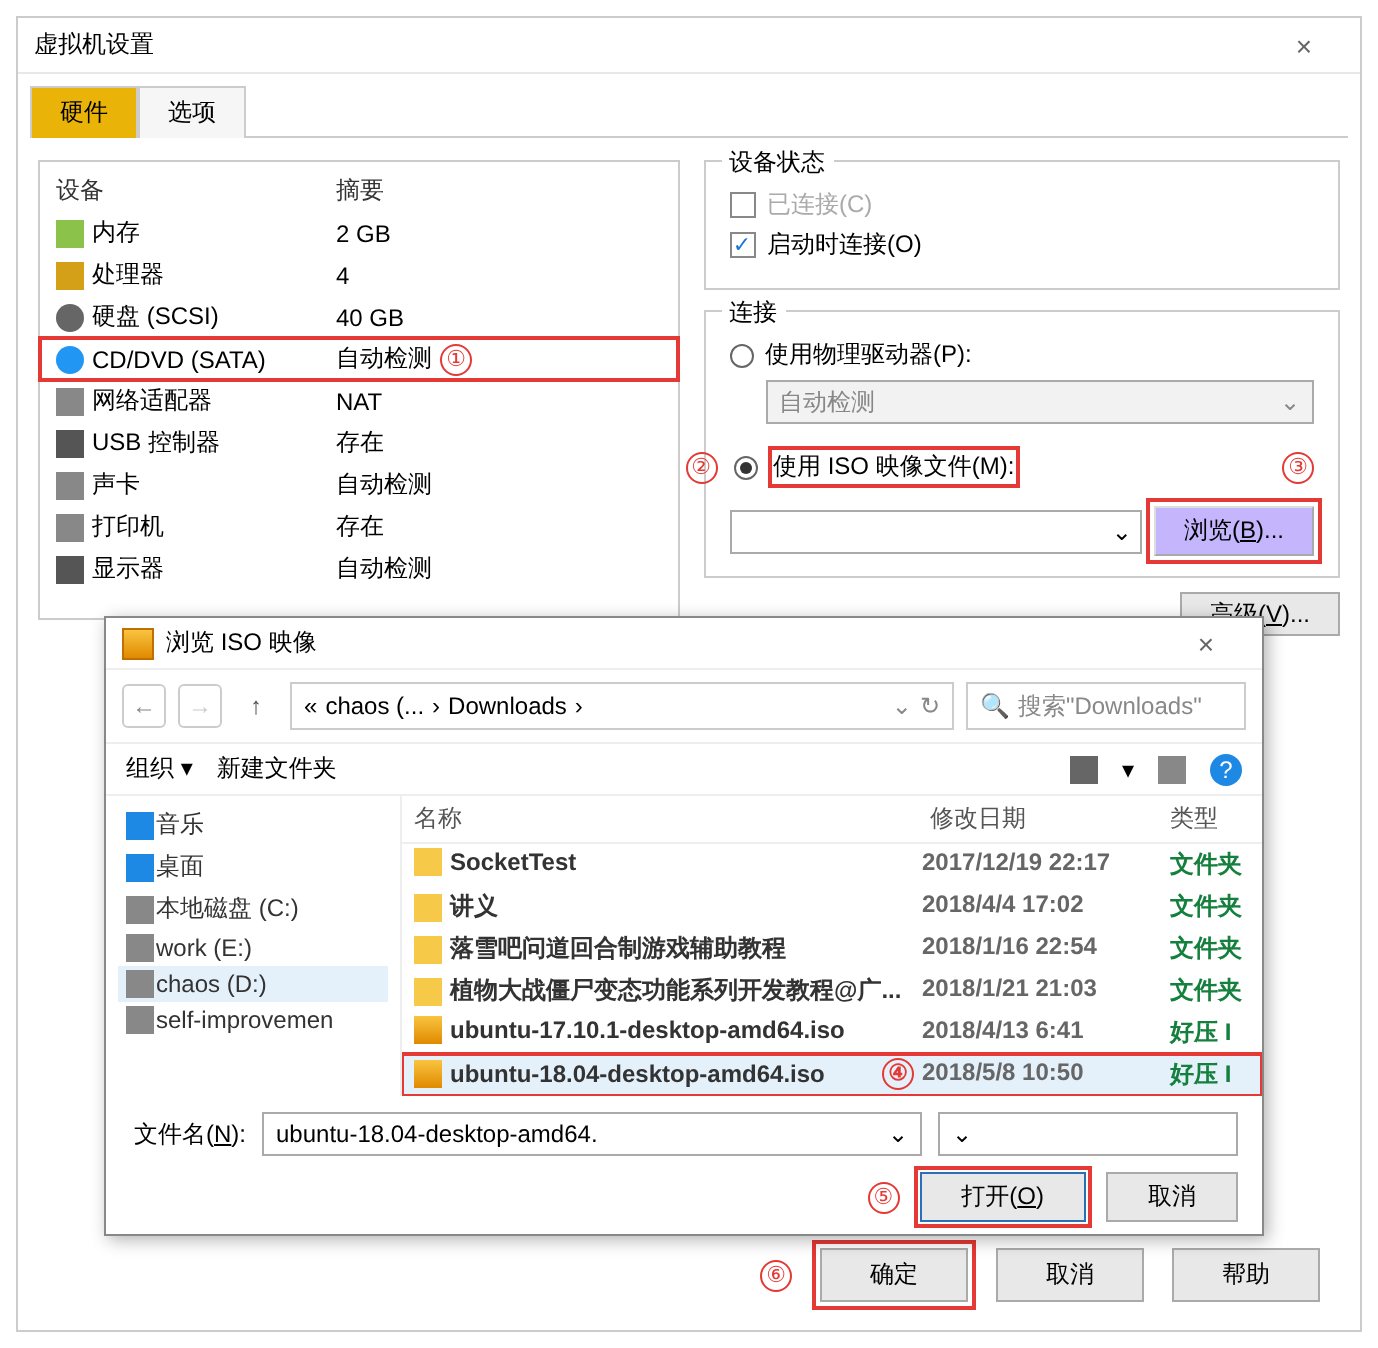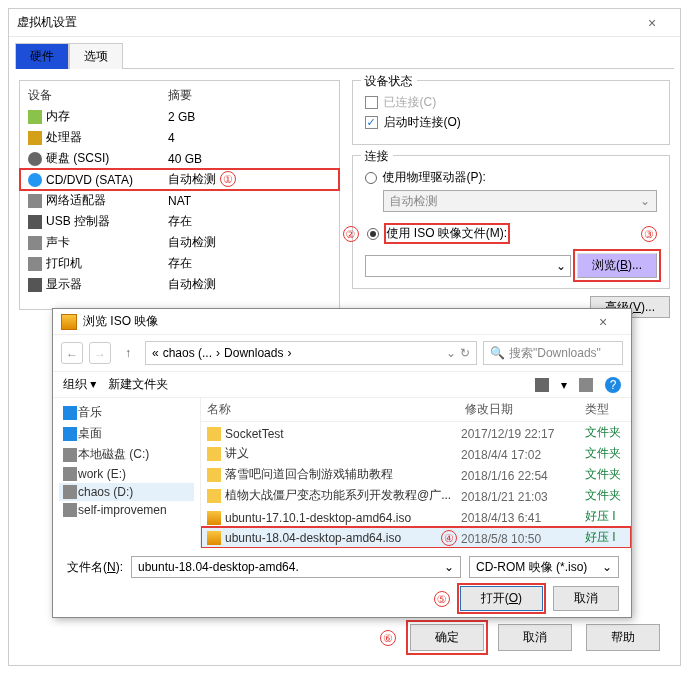--- a/index.html
+++ b/index.html
@@ -2,21 +2,21 @@
 <html><head>
   <meta charset="utf-8">
   <style>
     * { box-sizing: border-box; font-family: "Microsoft YaHei", sans-serif; font-size: 12px; }
     body { margin: 0; background: #fff; width: 689px; height: 674px; position: relative; }
     .main-win { position: absolute; left: 8px; top: 8px; right: 8px; bottom: 8px; border: 1px solid #ccc; background: #fff; }
     .titlebar { height: 28px; display: flex; align-items: center; padding: 0 8px; border-bottom: 1px solid #e8e8e8; }
     .titlebar .ttl { flex: 1; }
     .closebtn { width: 40px; text-align: center; font-size: 14px; color: #666; cursor: pointer; }
     .tabs { display: flex; padding: 6px 6px 0 6px; }
-    .tab { padding: 4px 14px; border: 1px solid #ccc; background: #1d4ed8; border-bottom: none; position: relative; z-index: 2; }
+    .tab { padding: 4px 14px; border: 1px solid #ccc; background: #eab308; border-bottom: none; position: relative; z-index: 2; }
     .tab.inactive { background: #f6f6f6; }
     .tabline { border-top: 1px solid #ccc; margin: 0 6px; position: relative; top: -1px; z-index: 1; }
     .body { display: flex; padding: 10px 10px 0 10px; gap: 12px; }
     .left { flex: 1; border: 1px solid #ccc; height: 230px; padding: 4px 0; }
     .right { flex: 1; }
     .hdr { display: flex; font-weight: 400; padding: 2px 8px; color: #333; }
     .hdr .c1 { width: 140px; }
     .row { display: flex; align-items: center; padding: 2px 8px; }
     .row .c1 { width: 140px; display: flex; align-items: center; gap: 4px; }
     .row .c2 { flex: 1; }
@@ -62,21 +62,21 @@
     .om-body { display: flex; height: 150px; }
     .om-side { width: 148px; border-right: 1px solid #eee; padding: 4px 6px; overflow: hidden; }
     .side-item { display: flex; align-items: center; gap: 1px; padding: 2px 4px; color: #333; }
     .side-item.sel { background: #e4f1fb; }
     .side-ico { width: 14px; height: 14px; }
     .om-files { flex: 1; overflow: hidden; }
     .fhdr { display: flex; color: #555; padding: 3px 6px; border-bottom: 1px solid #eee; }
     .fhdr .fn { flex: 1; }
     .fhdr .fd { width: 120px; }
     .fhdr .ft { width: 40px; }
-    .frow { display: flex; padding: 2px 6px; align-items: flex-end; gap: 4px; color: #333; }
+    .frow { display: flex; padding: 2px 6px; align-items: flex-start; gap: 4px; color: #333; font-weight: bold; }
     .frow .fn { flex: 1; display: flex; align-items: center; gap: 4px; overflow: hidden; white-space: nowrap; }
     .frow .fd { width: 120px; color: #666; }
     .frow .ft { width: 40px; color: #15803d; }
     .frow.sel { outline: 2px solid #e53935; outline-offset: -1px; background: #e4f1fb; }
     .fico { width: 14px; height: 14px; background: #f7c948; display: inline-block; }
     .fico.iso { background: linear-gradient(#f9c440,#e08a00); }
     .om-foot { padding: 8px 12px; }
     .footrow { display: flex; align-items: center; gap: 8px; margin-bottom: 8px; }
     .footrow .lbl { width: 58px; text-align: right; }
     .footcombo { flex: 1; border: 1px solid #aaa; height: 22px; display: flex; align-items: center; padding: 0 6px; }
@@ -344,21 +344,20 @@
     </div>
   </div>
   <div class="om-foot">
     <div class="footrow">
       <span class="lbl">文件名(<u>N</u>):</span>
       <div class="footcombo">
           <span style="flex:1">ubuntu-18.04-desktop-amd64.</span>
           <span>⌄</span>
         </div>
       <div class="filtercombo">
-          <span style="flex:1">CD-ROM 映像 (*.iso)</span>
           <span>⌄</span>
         </div>
     </div>
     <div class="footbtns">
       <span class="badge" style="align-self:center">⑤</span>
       <span class="dlgbtn primary">打开(<u>O</u>)</span>
       <span class="dlgbtn">取消</span>
     </div>
   </div>
 </div>

